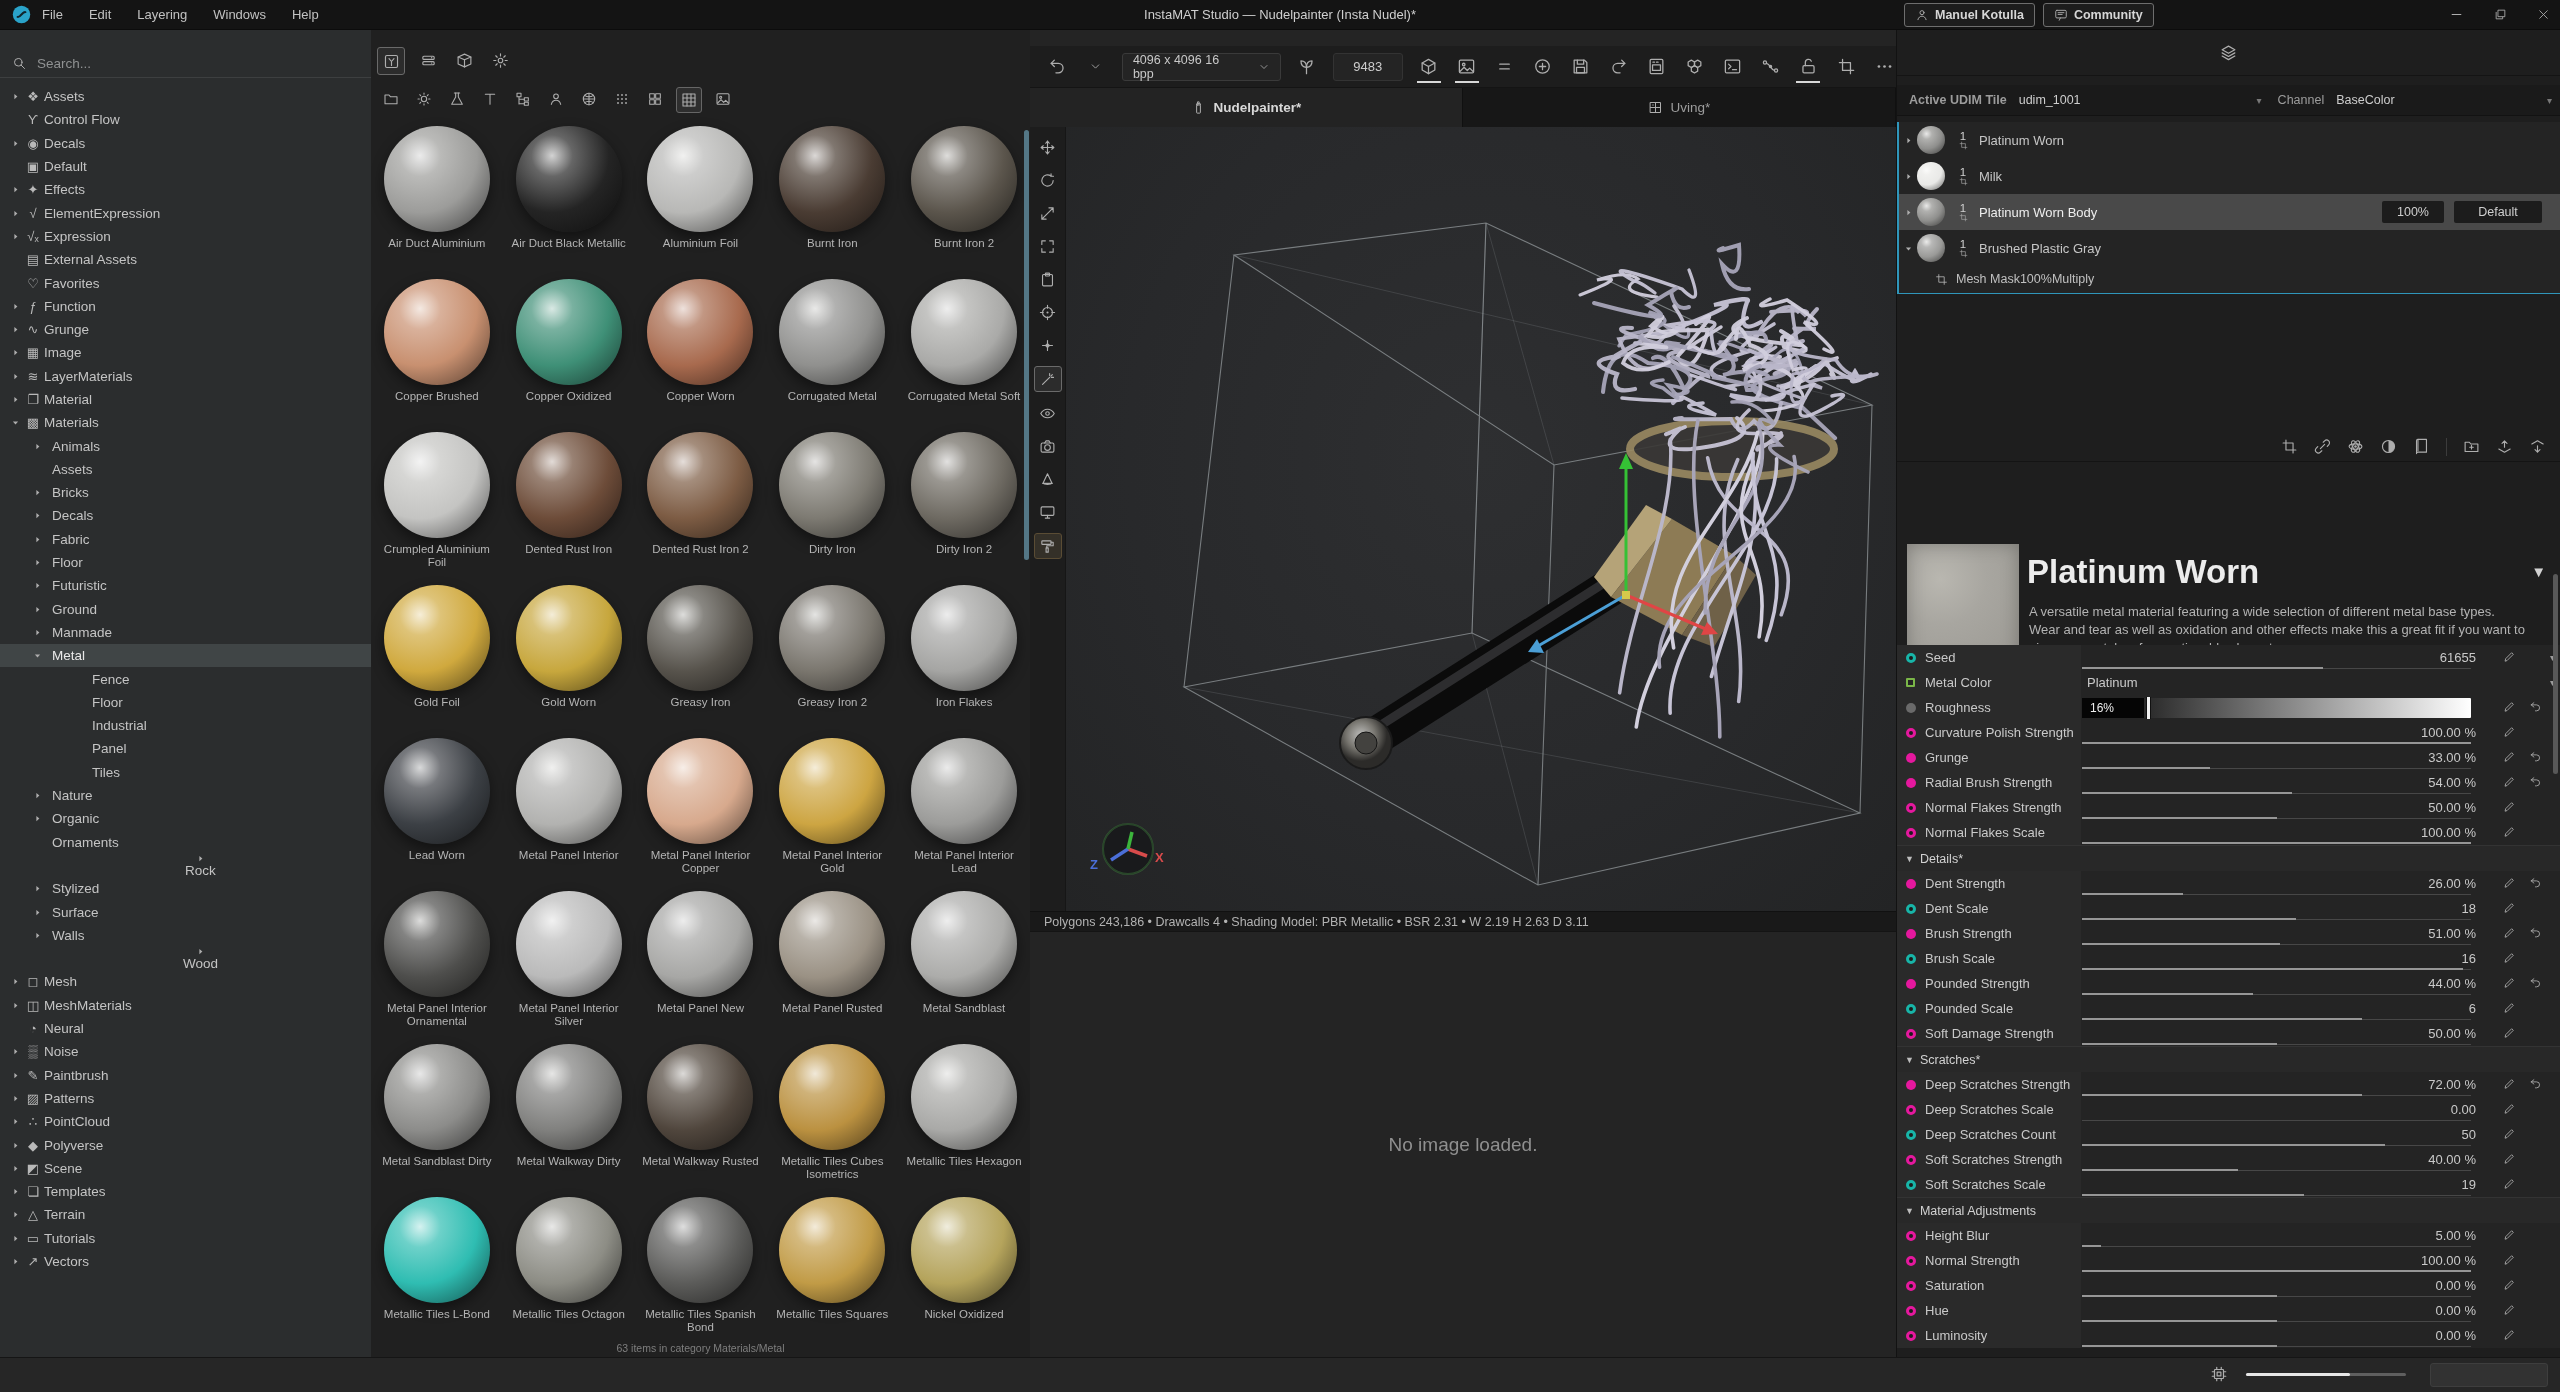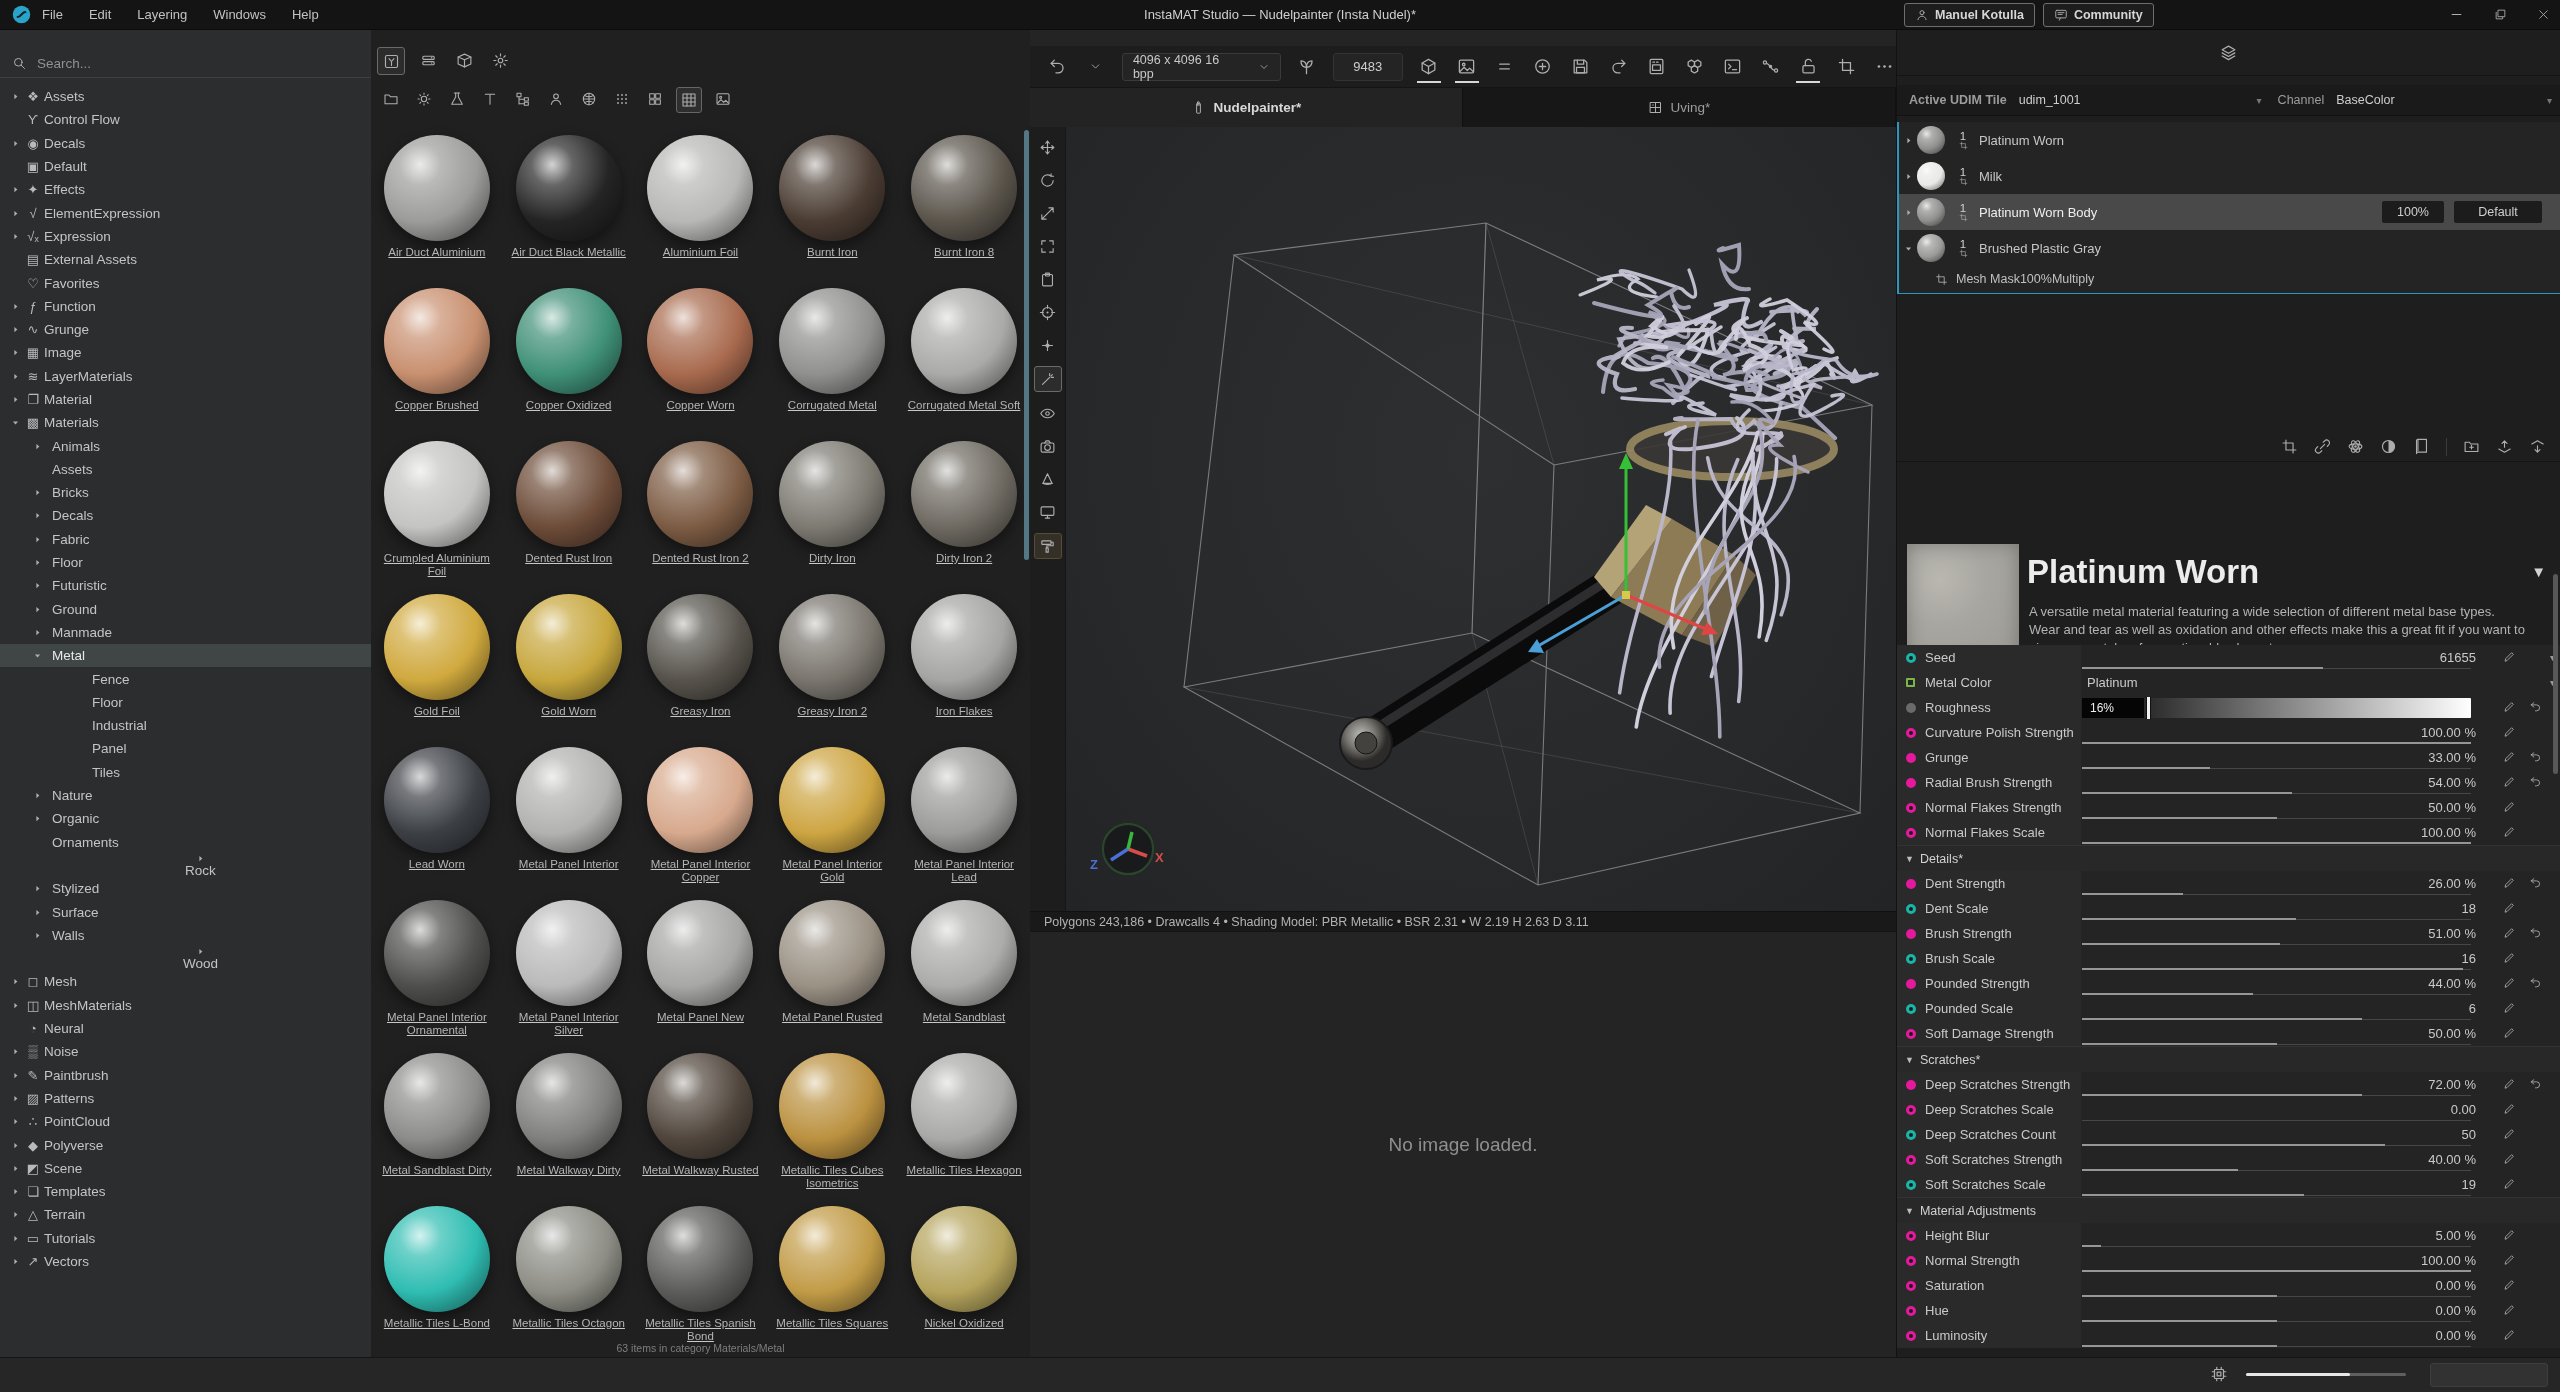--- a/index.html
+++ b/index.html
@@ -29,21 +29,21 @@
   .trow .tico{width:22px;display:inline-flex;justify-content:center;color:#b9b9b9;font-size:13px;flex:none;}
   
   .mats{position:absolute;left:371px;top:29px;width:659px;bottom:34px;background:#202020;overflow:hidden;}
   .viewtabs{position:absolute;left:6px;top:18px;display:flex;gap:10px;}
   .vtab{width:26px;height:26px;display:flex;align-items:center;justify-content:center;color:#a8a8a8;border-radius:3px;}
   .vtab.active{border:1px solid #6a6a6a;background:#2c2c2c;color:#d8d8d8;}
   .vtab.dim{color:#5c5c5c;}
   .filterrow{position:absolute;left:8px;top:58px;display:flex;gap:9px;}
   .ficon{width:24px;height:24px;display:flex;align-items:center;justify-content:center;color:#9b9b9b;border-radius:3px;}
   .ficon.active{border:1px solid #666;background:#2e2e2e;color:#dadada;}
-  .matgrid{position:absolute;left:0;top:100px;width:659px;display:grid;grid-template-columns:repeat(5,131.8px);text-decoration:underline;}
+  .matgrid{position:absolute;left:0;top:91px;width:659px;display:grid;grid-template-columns:repeat(5,131.8px);}
   .mcell{height:153px;display:flex;flex-direction:column;align-items:center;padding-top:6px;box-sizing:border-box;}
   .sphere{width:106px;height:106px;border-radius:50%;flex:none;box-shadow:0 6px 14px rgba(0,0,0,.45);}
   .mlabel{margin-top:5px;font-size:11.5px;line-height:13px;color:#b4b4b4;text-align:center;width:120px;}
   .matfooter{position:absolute;left:0;bottom:4px;width:100%;text-align:center;font-size:10.5px;color:#7e7e7e;}
   .matscroll{position:absolute;right:1px;top:101px;width:5px;height:430px;background:#5e8799;border-radius:3px;opacity:.85;}
   
   .center{position:absolute;left:1030px;top:29px;width:866px;bottom:34px;background:#242424;}
   .vtoolbar{position:absolute;left:0;top:17px;width:100%;height:42px;background:#1d1d1d;display:flex;align-items:center;gap:14px;padding-left:16px;box-sizing:border-box;border-bottom:1px solid #141414;}
   .tbico{width:26px;height:30px;display:flex;align-items:center;justify-content:center;color:#c2c2c2;}
   .tbico.toggled{border-bottom:2px solid #d8d8d8;height:28px;padding-top:2px;}
@@ -840,21 +840,21 @@
         <div class="mcell">
           <div class="sphere" style="background: radial-gradient(circle at 34% 28%, rgb(241, 241, 240) 0%, rgb(205, 205, 204) 20%, rgb(184, 184, 182) 55%, rgb(74, 74, 73) 100%);"></div>
           <div class="mlabel">Aluminium Foil</div>
         </div>
         <div class="mcell">
           <div class="sphere" style="background: radial-gradient(circle at 34% 28%, rgb(219, 216, 214) 0%, rgb(128, 119, 112) 20%, rgb(74, 60, 51) 55%, rgb(30, 24, 20) 100%);"></div>
           <div class="mlabel">Burnt Iron</div>
         </div>
         <div class="mcell">
           <div class="sphere" style="background: radial-gradient(circle at 34% 28%, rgb(222, 221, 219) 0%, rgb(140, 136, 130) 20%, rgb(91, 85, 76) 55%, rgb(36, 34, 30) 100%);"></div>
-          <div class="mlabel">Burnt Iron 8</div>
+          <div class="mlabel">Burnt Iron 2</div>
         </div>
         <div class="mcell">
           <div class="sphere" style="background: radial-gradient(circle at 34% 28%, rgb(244, 233, 226) 0%, rgb(217, 177, 155) 20%, rgb(200, 144, 112) 55%, rgb(80, 58, 45) 100%);"></div>
           <div class="mlabel">Copper Brushed</div>
         </div>
         <div class="mcell">
           <div class="sphere" style="background: radial-gradient(circle at 34% 28%, rgb(217, 233, 228) 0%, rgb(121, 177, 160) 20%, rgb(63, 144, 119) 55%, rgb(25, 58, 48) 100%);"></div>
           <div class="mlabel">Copper Oxidized</div>
         </div>
         <div class="mcell">

